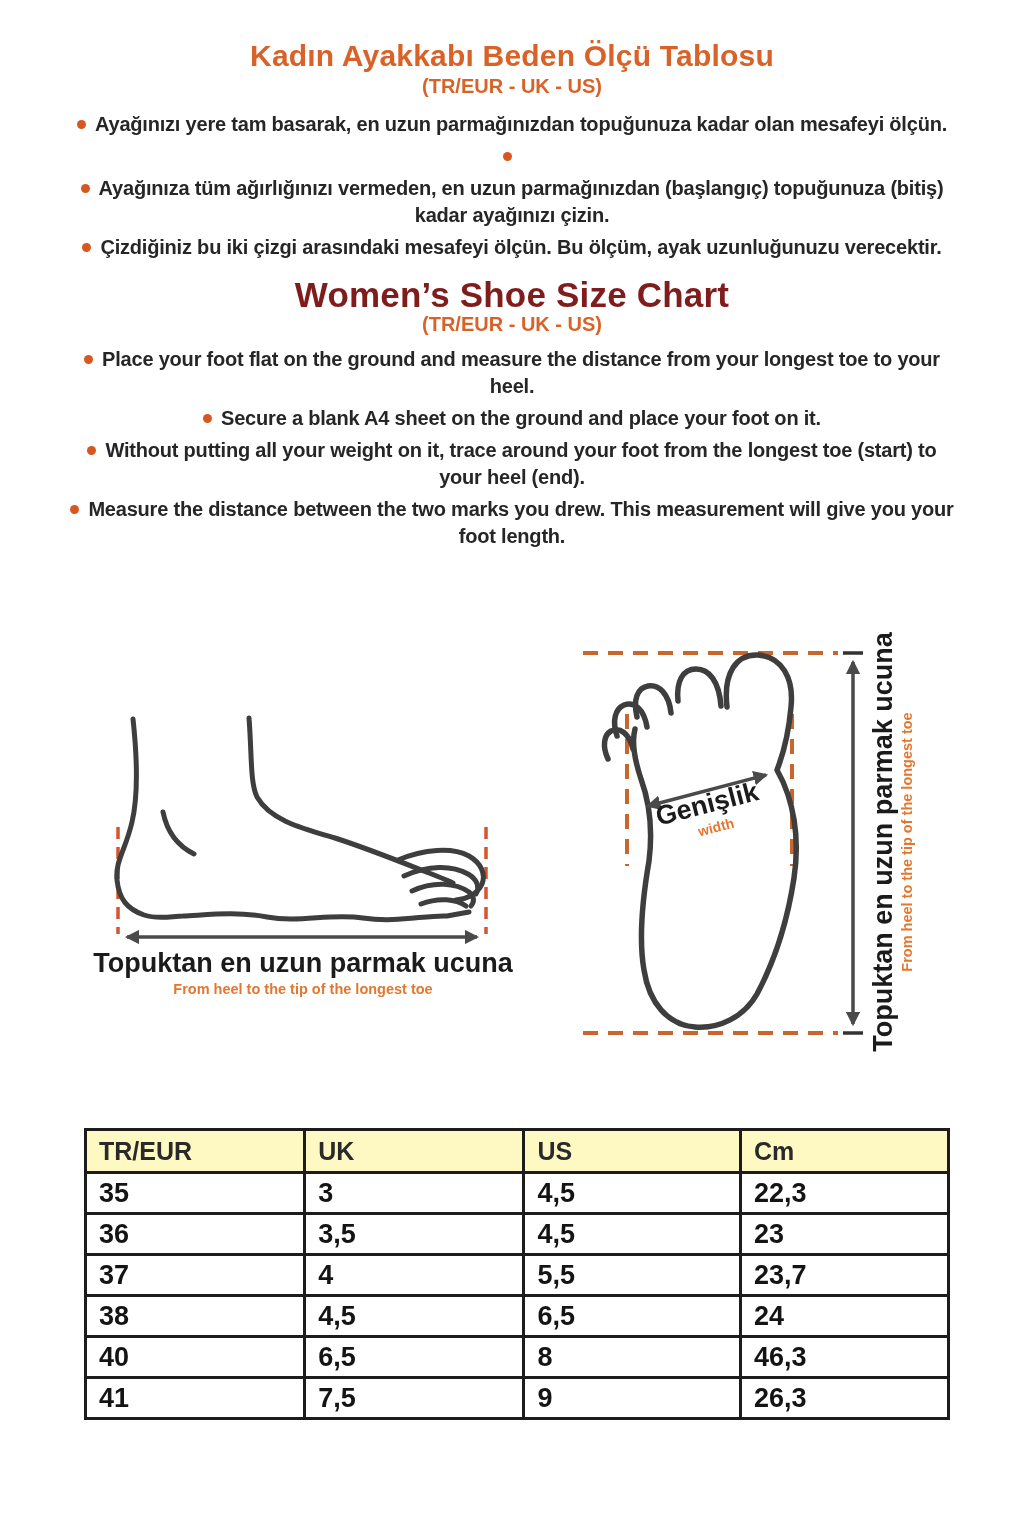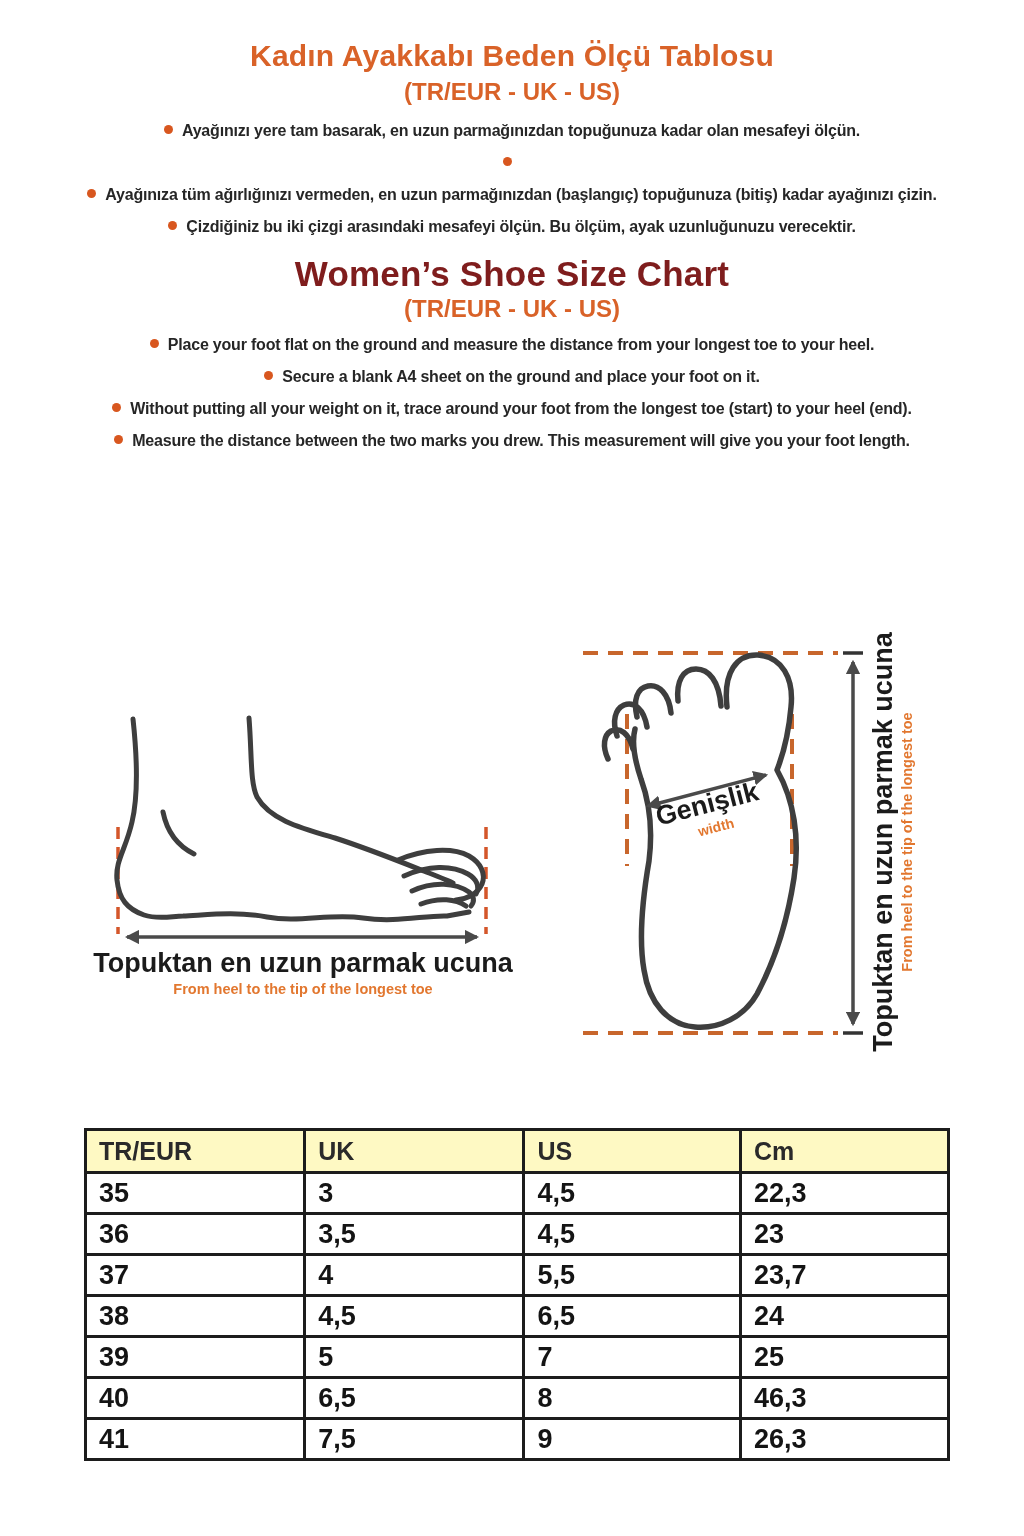--- a/index.html
+++ b/index.html
@@ -7,23 +7,23 @@
     position:relative;
     width:1024px;height:1536px;
     background:#ffffff;
     font-family:"Liberation Sans",sans-serif;
     overflow:hidden;
     padding-left:10px;
   }
   
   .intro{position:absolute;top:38px;left:0;width:1024px;text-align:center;}
   .title-tr{margin:0;font-size:30px;line-height:36px;font-weight:700;color:#d96228;letter-spacing:.2px;}
-  .subtitle{margin:6px 0 0;font-size:24px;line-height:24px;font-weight:700;color:#d96228;}
+  .subtitle{margin:0 0 0;font-size:20px;line-height:24px;font-weight:700;color:#d96228;}
   .bullets{margin:13px auto 0;max-width:882px;}
-  .bullets p{margin:0 0 5px;font-size:16px;line-height:27px;font-weight:700;color:#262626;letter-spacing:-0.2px;}
+  .bullets p{margin:0 0 5px;font-size:20px;line-height:27px;font-weight:700;color:#262626;letter-spacing:-0.2px;}
   .bullets p.nowrap{white-space:nowrap;}
   .dot{display:inline-block;width:9px;height:9px;border-radius:50%;background:#d8571f;margin-right:9px;vertical-align:2px;}
   .title-en{margin:17px 10px 0;font-size:35px;line-height:34px;font-weight:700;color:#7f1d1d;letter-spacing:.2px;}
   .bullets.en{margin-top:10px;max-width:886px;}
   
   .diagram-svg{position:absolute;left:0;top:606px;width:1024px;height:490px;}
   .diagram-svg text{font-family:"Liberation Sans",sans-serif;font-weight:700;}
   .lbl-lg{font-size:27px;fill:#1b1b1b;}
   .lbl-sm{font-size:14.5px;fill:#e2772f;}
   .lbl-w{font-size:27px;fill:#1b1b1b;}
@@ -153,26 +153,20 @@
         <td>5,5</td>
         <td>23,7</td>
       </tr>
       <tr>
         <td>38</td>
         <td>4,5</td>
         <td>6,5</td>
         <td>24</td>
       </tr>
       <tr>
-        <td>39</td>
-        <td>5</td>
-        <td>7</td>
-        <td>25</td>
-      </tr>
-      <tr>
         <td>40</td>
         <td>6,5</td>
         <td>8</td>
         <td>46,3</td>
       </tr>
       <tr>
         <td>41</td>
         <td>7,5</td>
         <td>9</td>
         <td>26,3</td>

